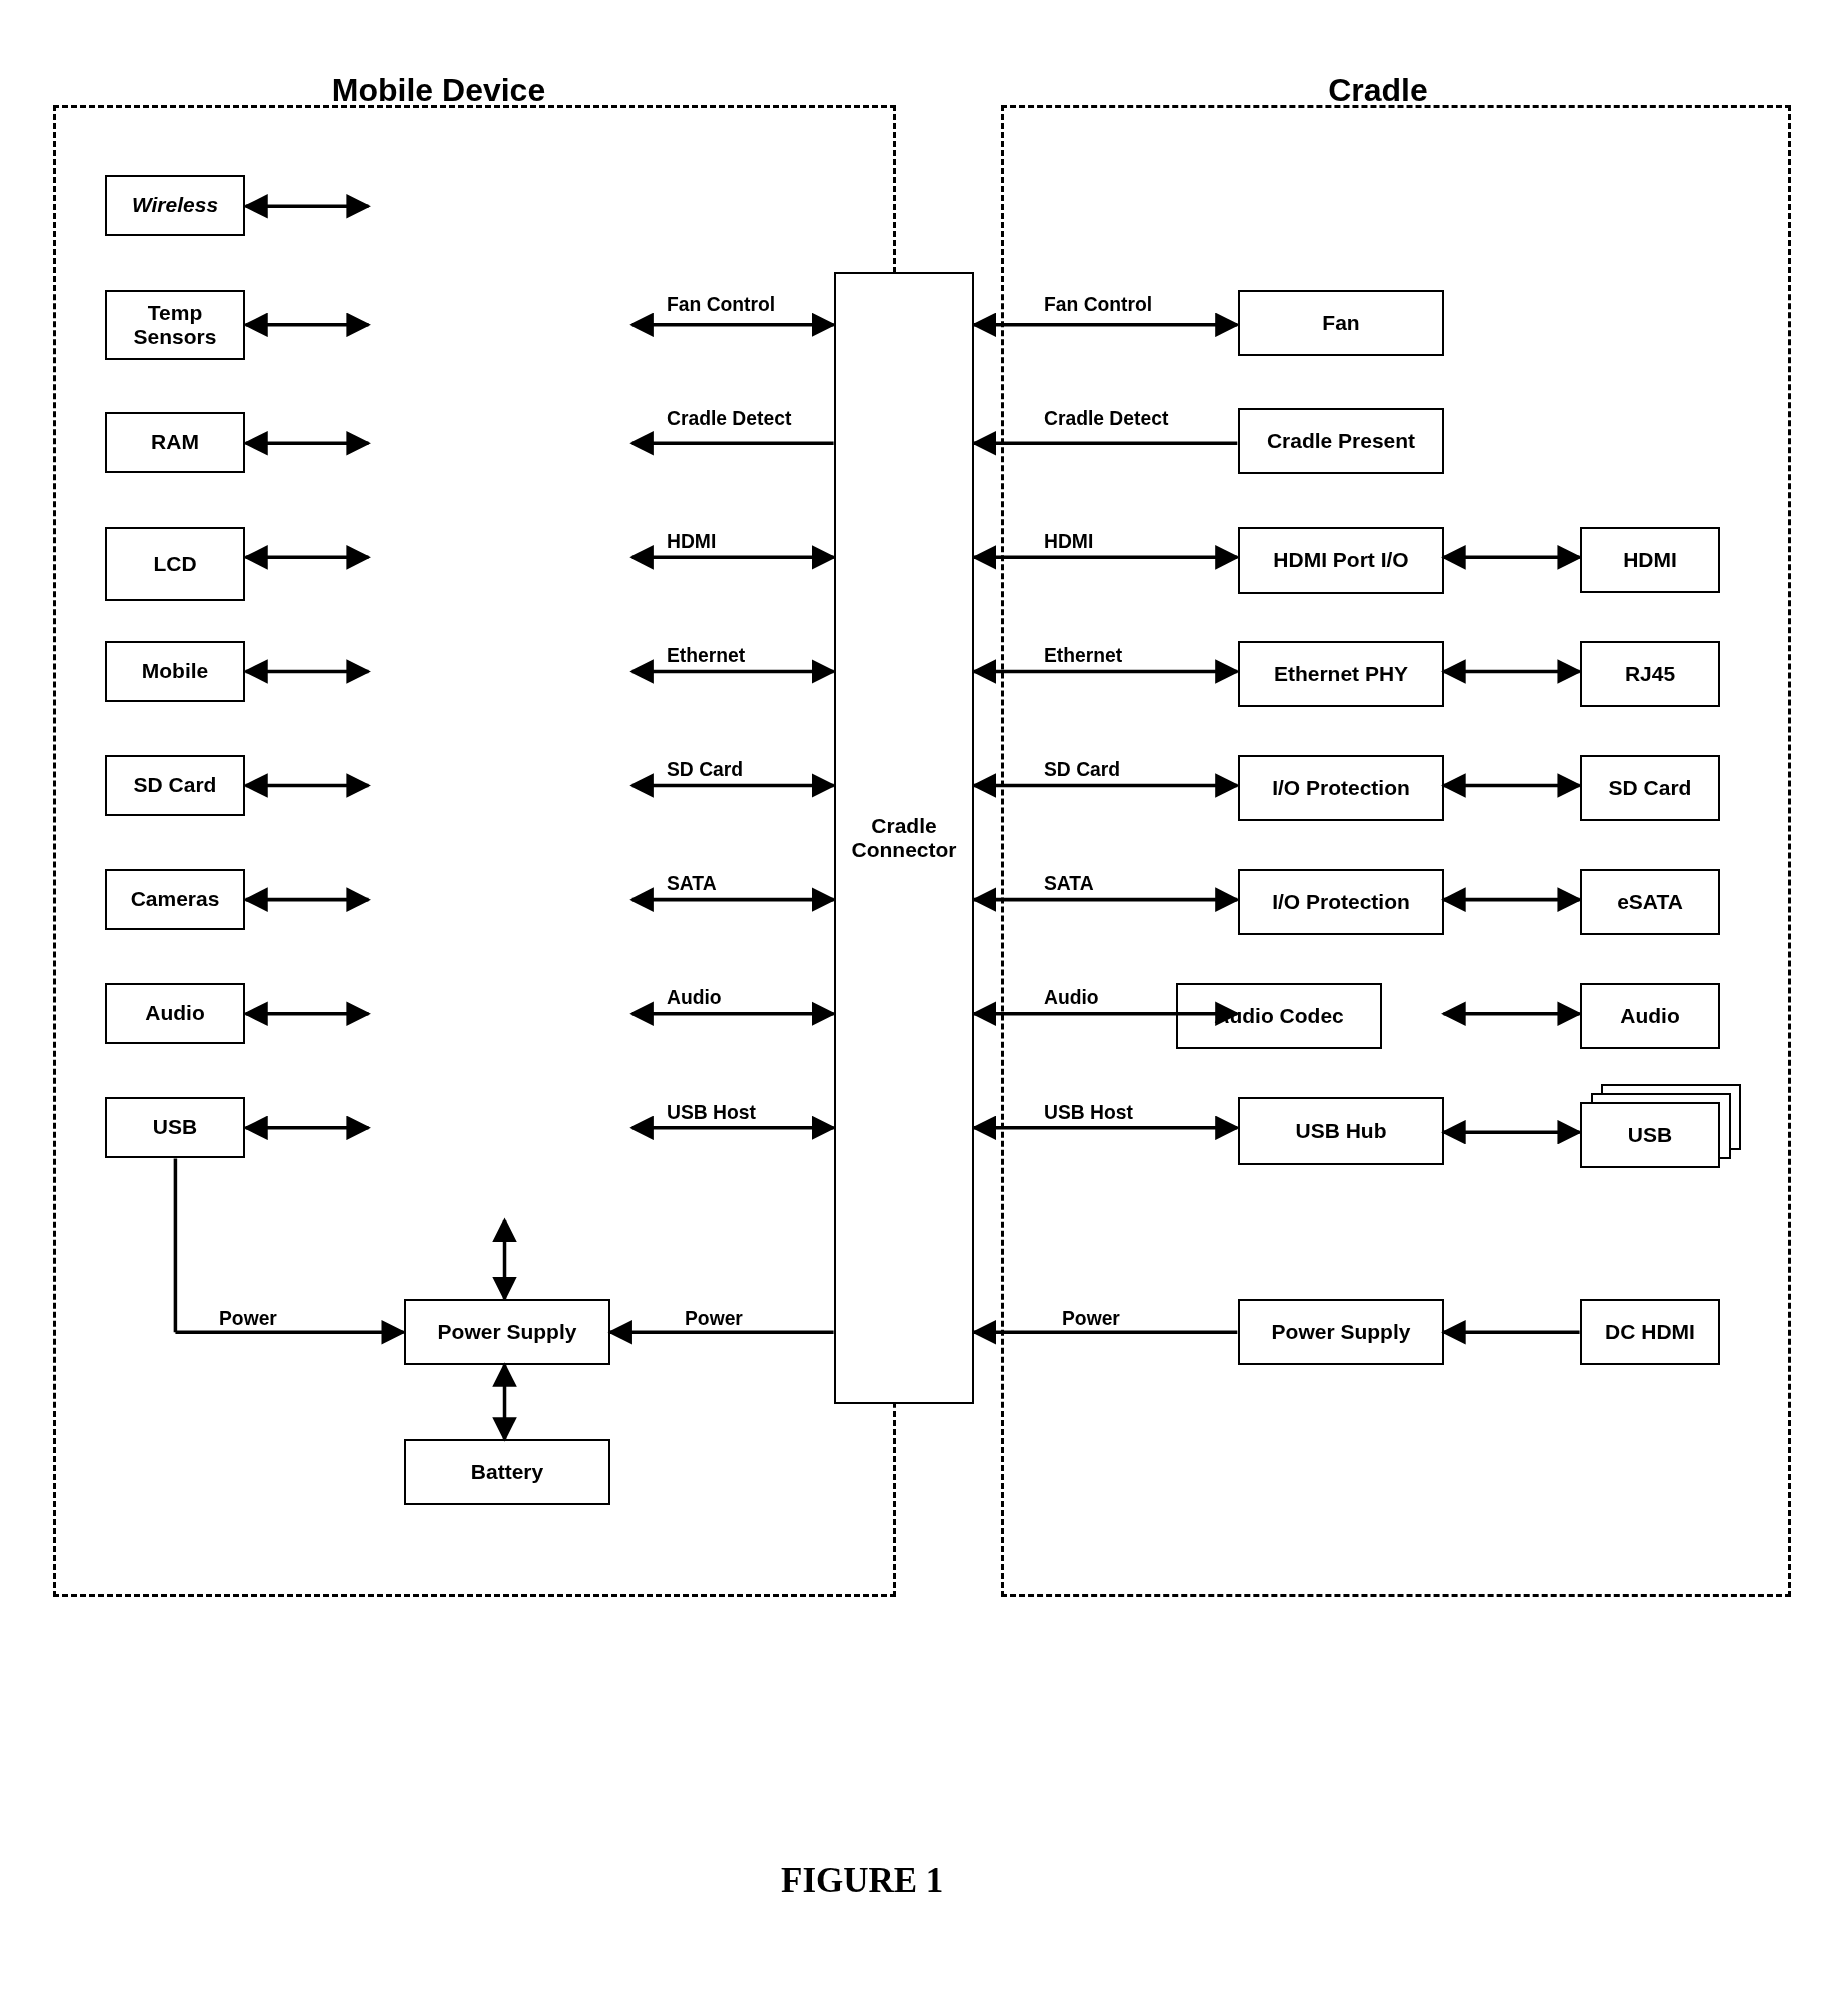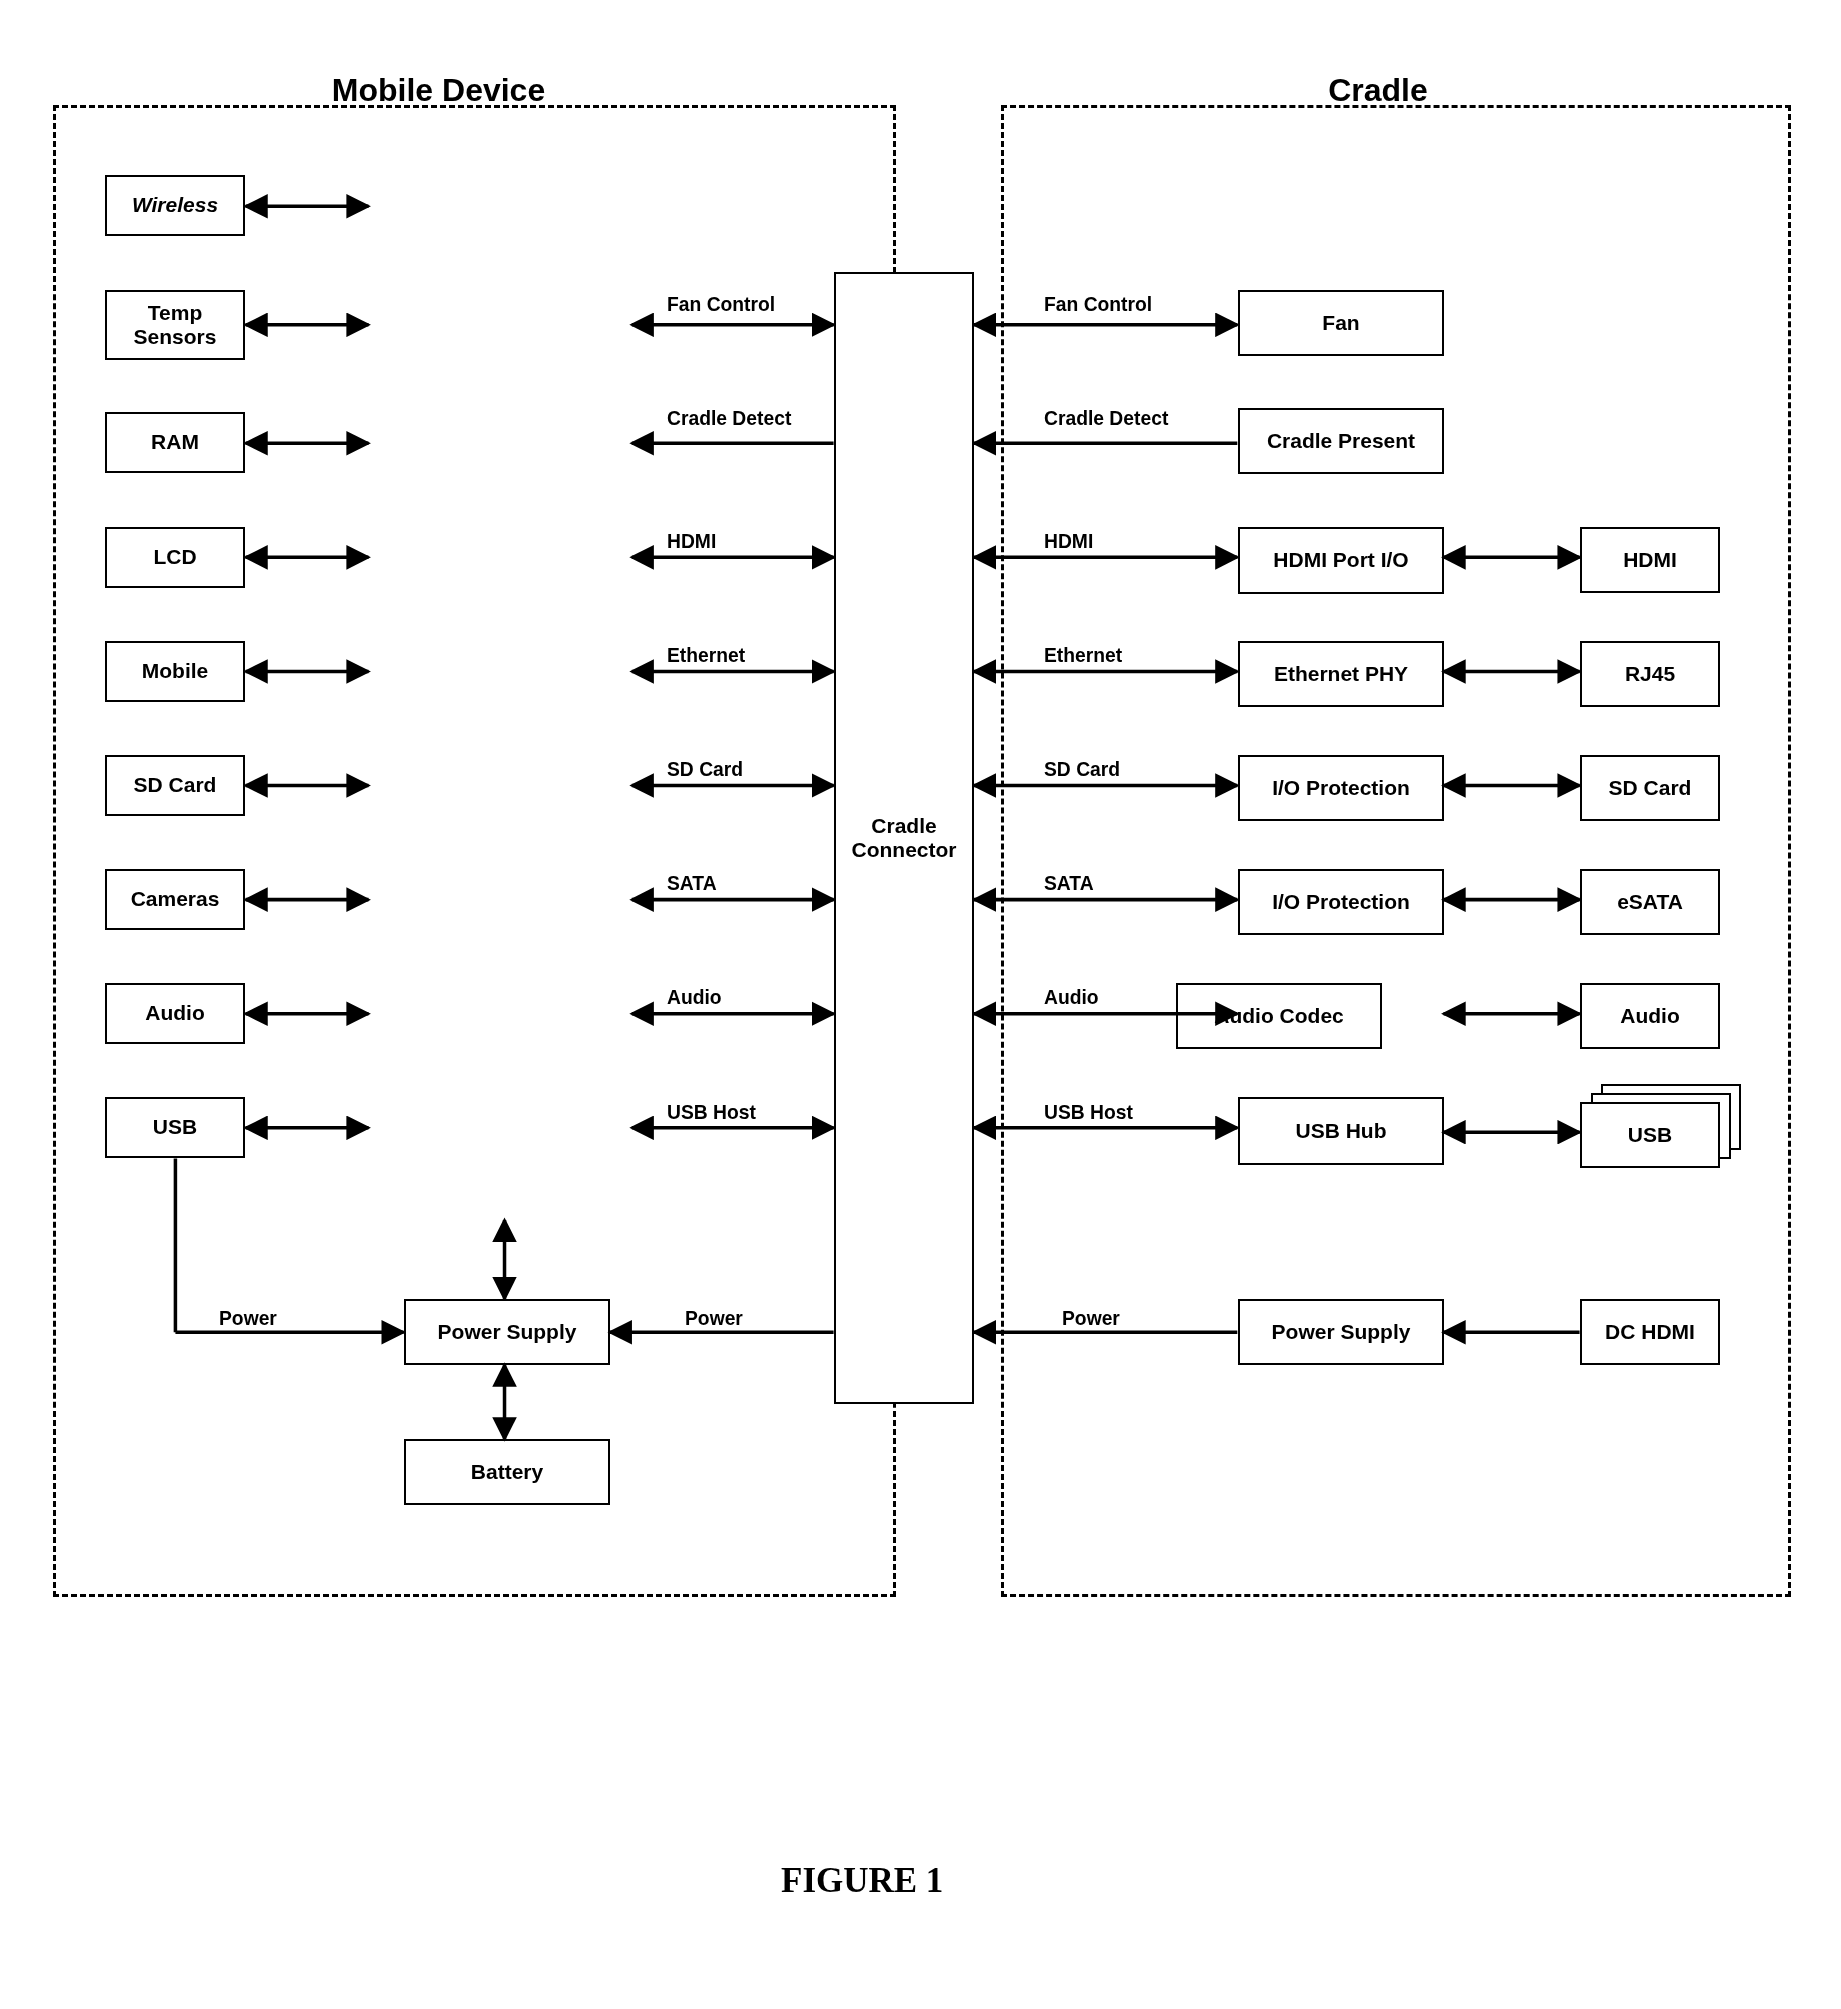--- a/index.html
+++ b/index.html
@@ -85,21 +85,21 @@
   <div class="dashbox" style="left:966px; top:70px; width:790px; height:1492px;"></div>
 
 
   <div class="box" style="left:799px; top:237px; width:140px; height:1132px; white-space:pre-line;">Cradle
 Connector</div>
 
   <div class="box" style="left:70px; top:140px; width:140px; height:61px;font-style:italic;">Wireless</div>
   <div class="box" style="left:70px; top:255px; width:140px; height:70px; white-space:pre-line;">Temp
 Sensors</div>
   <div class="box" style="left:70px; top:377px; width:140px; height:61px;">RAM</div>
-  <div class="box" style="left:70px; top:492px; width:140px; height:61px;">LCD</div>
+  <div class="box" style="left:70px; top:492px; width:140px; height:74px;">LCD</div>
   <div class="box" style="left:70px; top:606px; width:140px; height:61px;">Mobile</div>
   <div class="box" style="left:70px; top:720px; width:140px; height:61px;">SD Card</div>
   <div class="box" style="left:70px; top:834px; width:140px; height:61px;">Cameras</div>
   <div class="box" style="left:70px; top:948px; width:140px; height:61px;">Audio</div>
   <div class="box" style="left:70px; top:1062px; width:140px; height:61px;">USB</div>
 
   <div class="box" style="left:369px; top:1264px; width:206px; height:66px;">Power Supply</div>
   <div class="box" style="left:369px; top:1404px; width:206px; height:66px;">Battery</div>
 
   <div class="label" style="left:632px; top:259px;">Fan Control</div>

